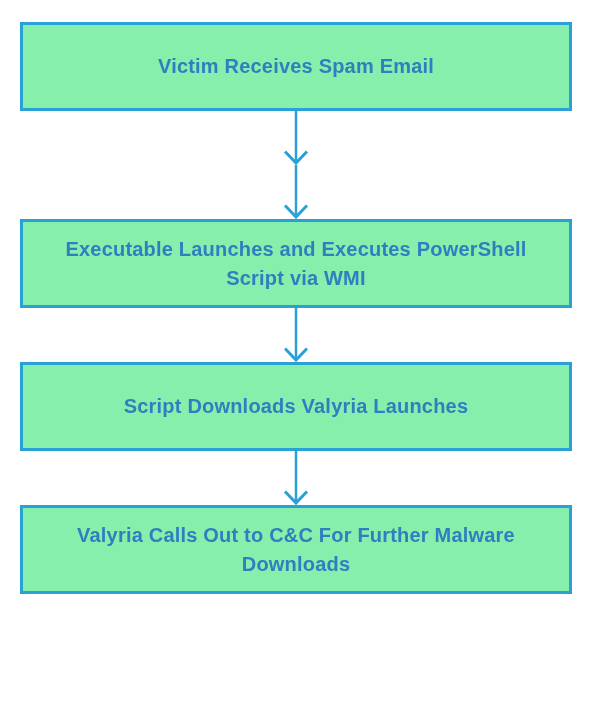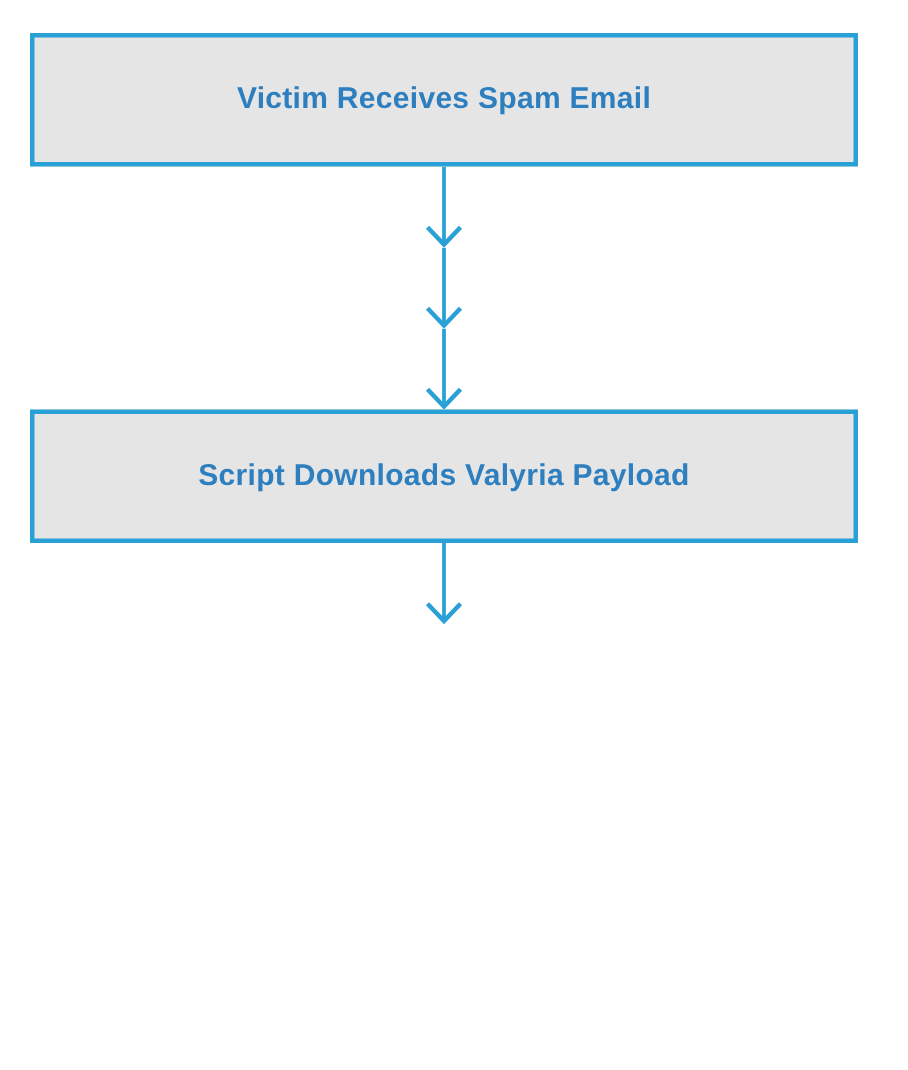--- a/index.html
+++ b/index.html
@@ -18,21 +18,21 @@
     display: flex;
     flex-direction: column;
     align-items: center;
     font-family: "Liberation Sans", sans-serif;
   }
   .flow-step {
     box-sizing: border-box;
     width: 552px;
     height: 89px;
     border: 3px solid var(--border-color, #29A0D6);
-    background: #e5e5e5;
+    background: #86efac;
     display: flex;
     align-items: center;
     justify-content: center;
     text-align: center;
   }
   .flow-step .label {
     font-size: 20px;
     font-weight: bold;
     line-height: 29px;
     letter-spacing: 0.2px;
@@ -64,33 +64,39 @@
   </div>
 
 
   <div class="connector">
     <svg width="26" height="54" viewBox="0 0 26 54" aria-hidden="true">
       <line x1="13" y1="0" x2="13" y2="51" stroke="currentColor" stroke-width="2.5"></line>
       <polyline points="2,40.5 13,52 24,40.5" fill="none" stroke="currentColor" stroke-width="3"></polyline>
     </svg>
   </div>
 
+  <div class="flow-step">
+    <div class="label">Executable Launches and Executes PowerShell Script via WMI</div>
+  </div>
 
   <div class="connector">
     <svg width="26" height="54" viewBox="0 0 26 54" aria-hidden="true">
       <line x1="13" y1="0" x2="13" y2="51" stroke="currentColor" stroke-width="2.5"></line>
       <polyline points="2,40.5 13,52 24,40.5" fill="none" stroke="currentColor" stroke-width="3"></polyline>
     </svg>
   </div>
 
   <div class="flow-step">
-    <div class="label">Script Downloads Valyria Payload</div>
+    <div class="label">Script Downloads Valyria Launches</div>
   </div>
 
   <div class="connector">
     <svg width="26" height="54" viewBox="0 0 26 54" aria-hidden="true">
       <line x1="13" y1="0" x2="13" y2="51" stroke="currentColor" stroke-width="2.5"></line>
       <polyline points="2,40.5 13,52 24,40.5" fill="none" stroke="currentColor" stroke-width="3"></polyline>
     </svg>
   </div>
 
+  <div class="flow-step">
+    <div class="label">Valyria Calls Out to C&amp;C For Further Malware Downloads</div>
+  </div>
 
 </div>
 
 </body></html>

